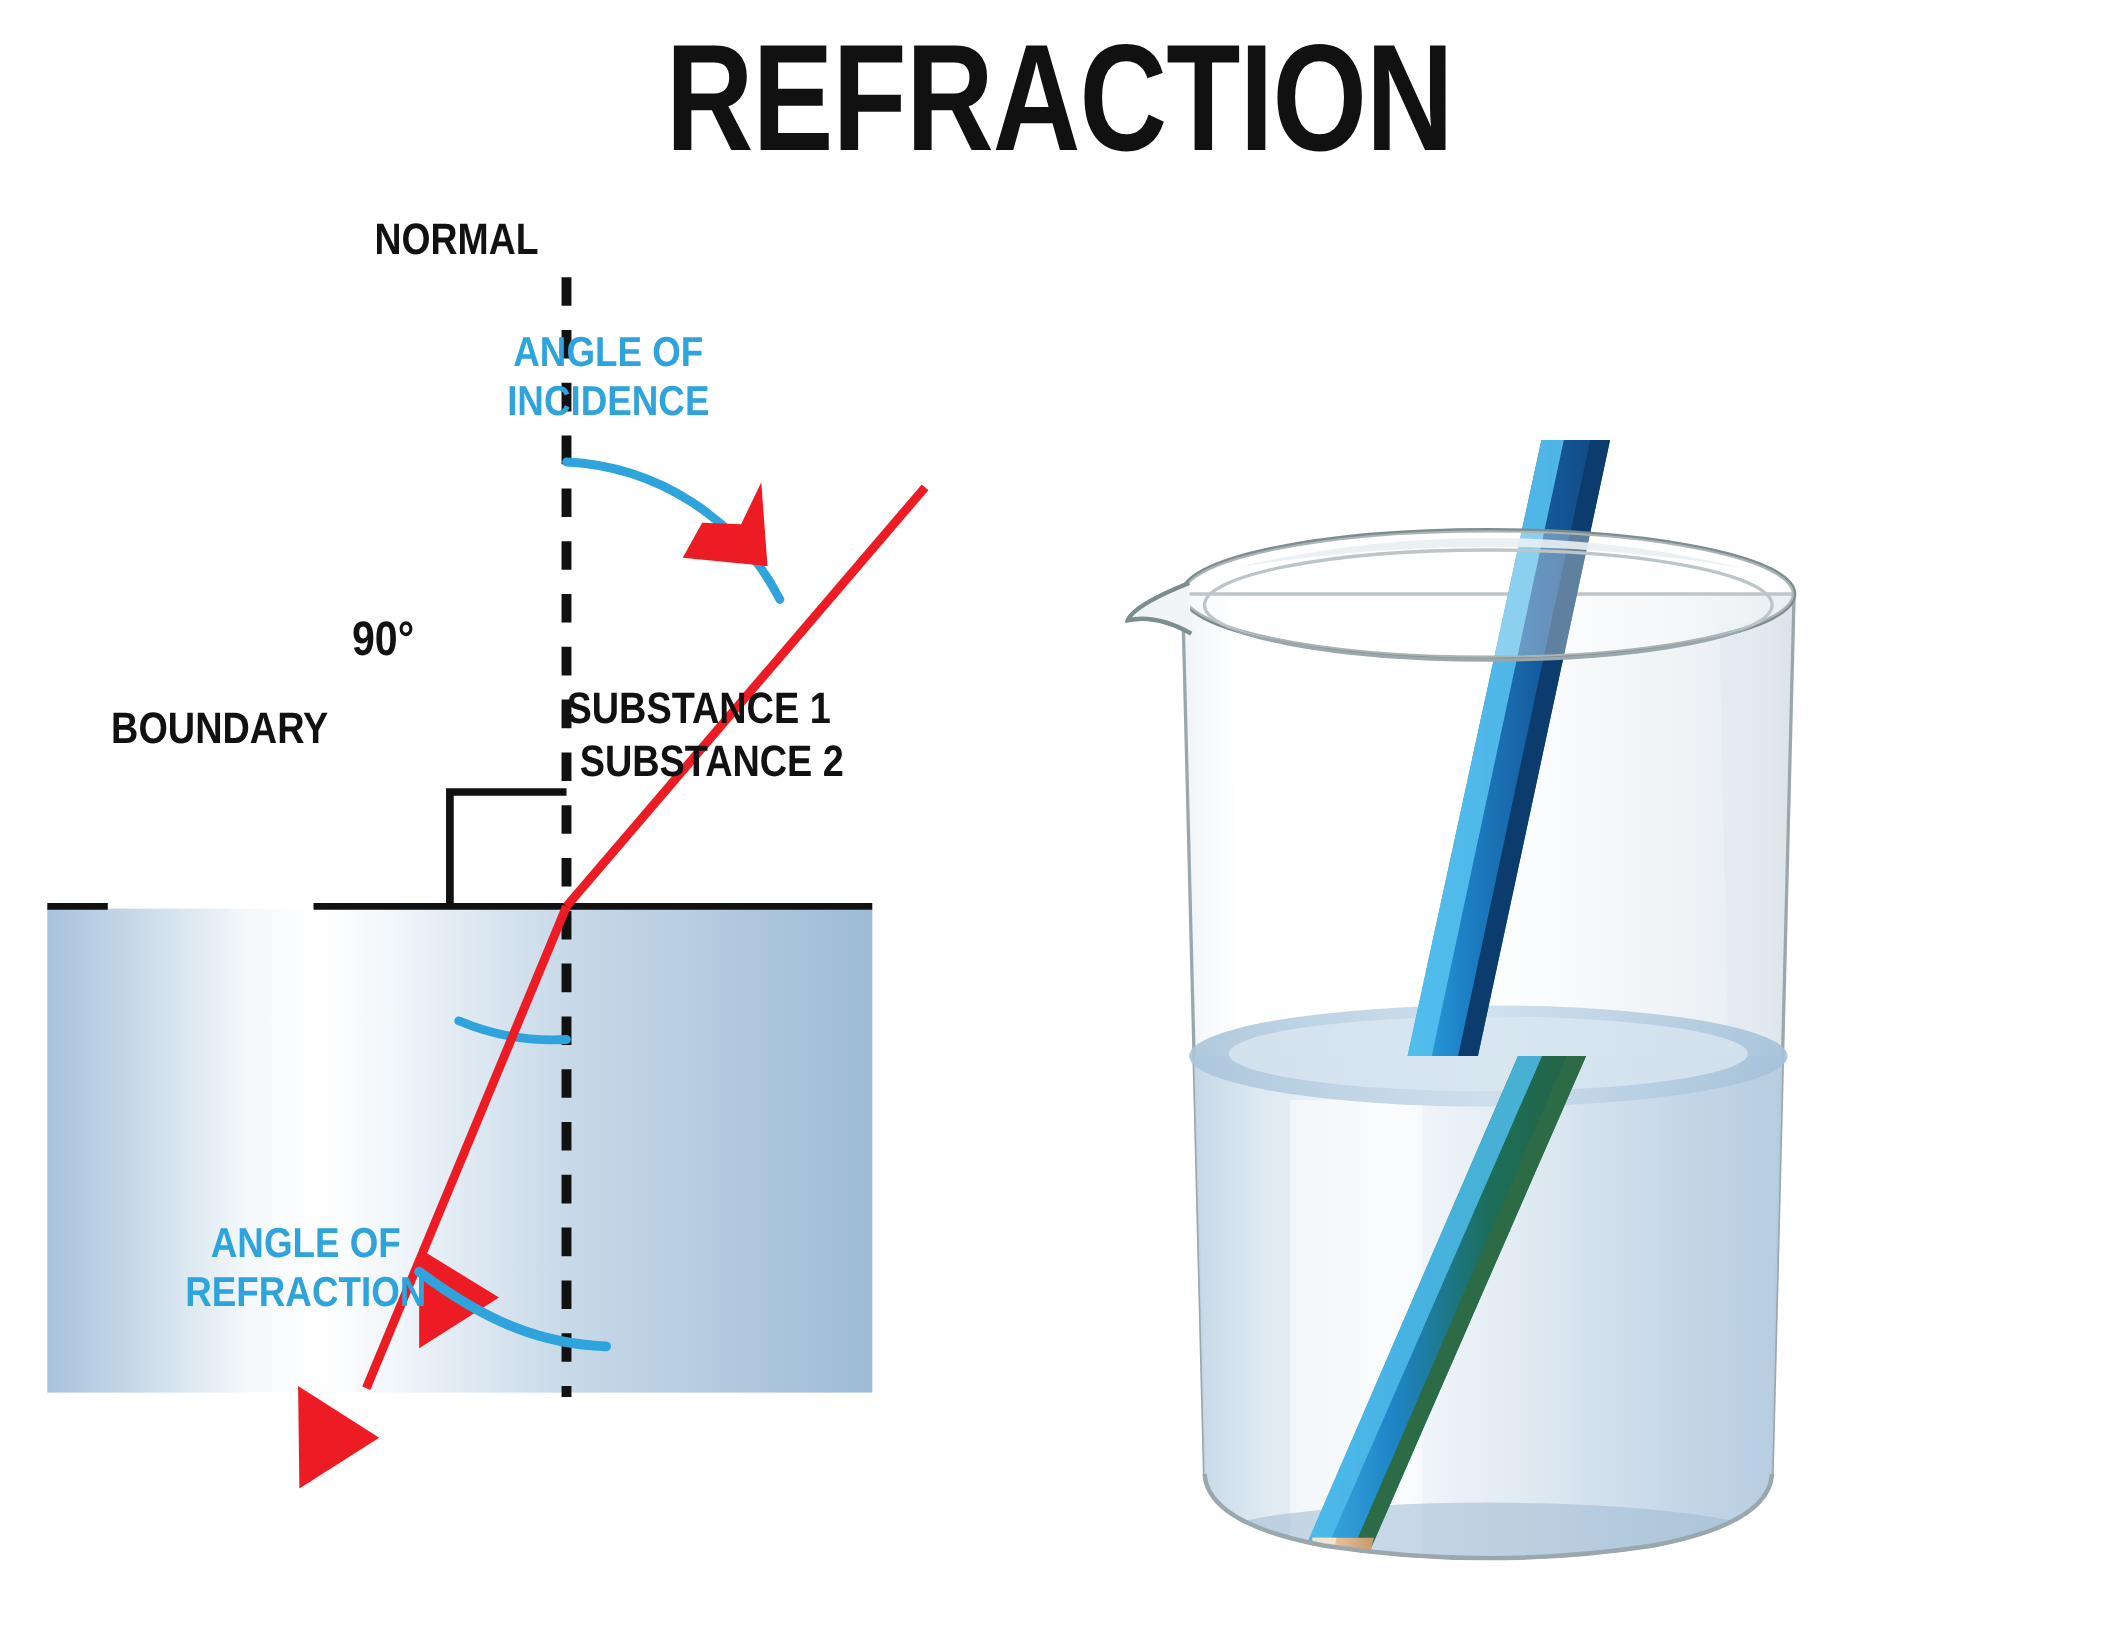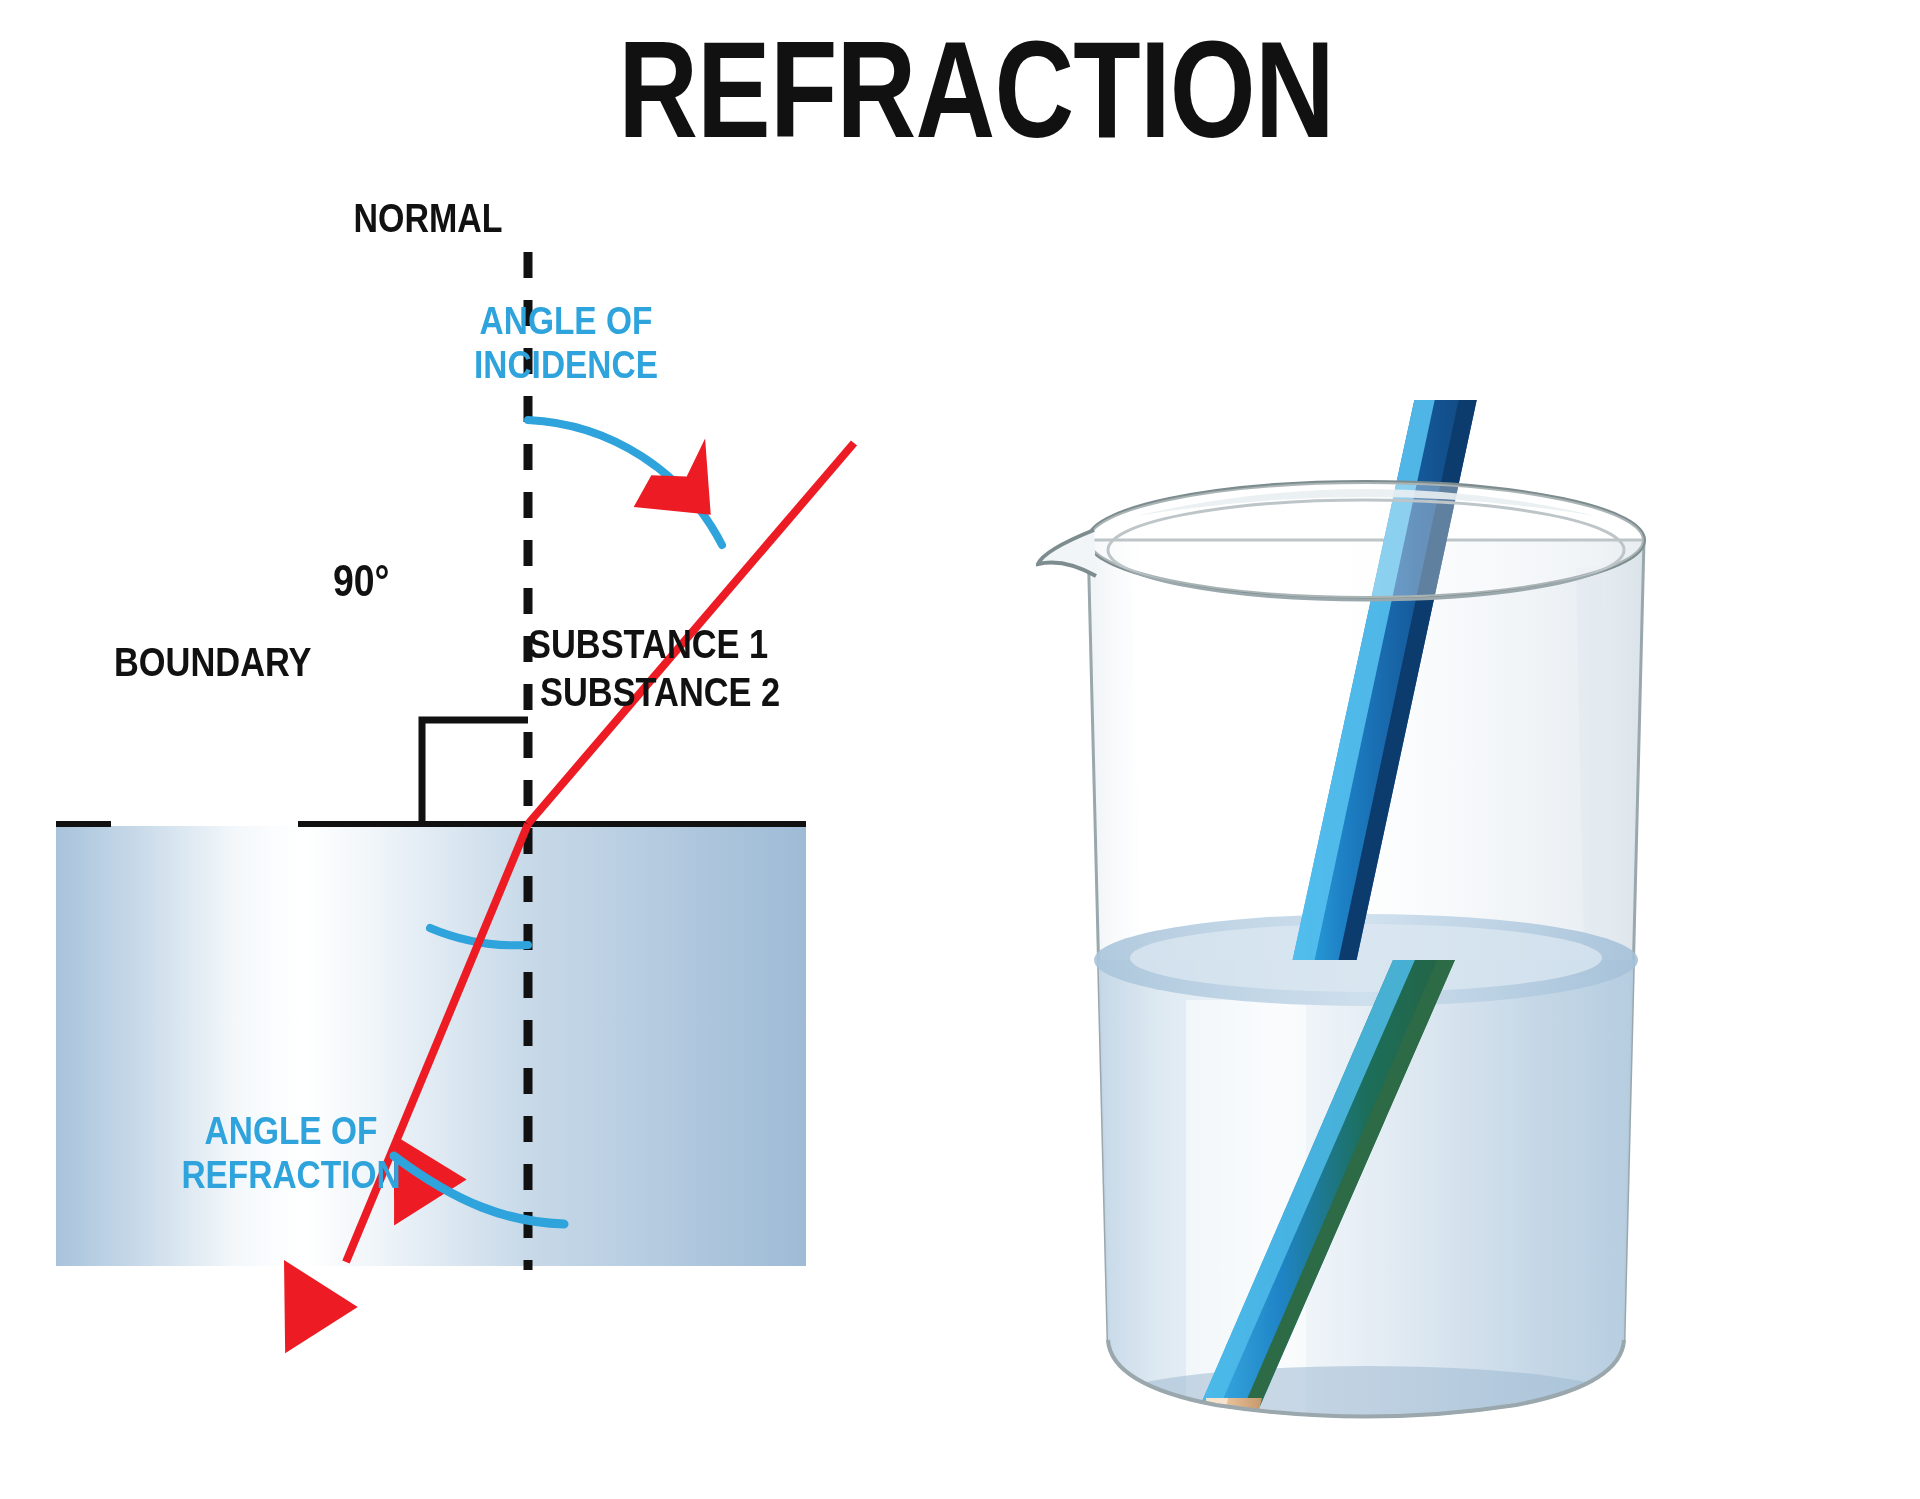--- a/index.html
+++ b/index.html
@@ -9,21 +9,21 @@
   }
   body {
     width: 1920px;
     height: 1499px;
     position: relative;
     font-family: "Liberation Sans", "DejaVu Sans", sans-serif;
     overflow: hidden;
   }
   #stage {
     position: absolute;
-    left: 16px; top: 0;
+    left: 3px; top: 0;
     width: 1848px;
     height: 1499px;
   }
   #title {
     position: absolute;
     left: 0;
     top: 20px;
     width: 1920px;
     text-align: center;
     font-size: 138px;

